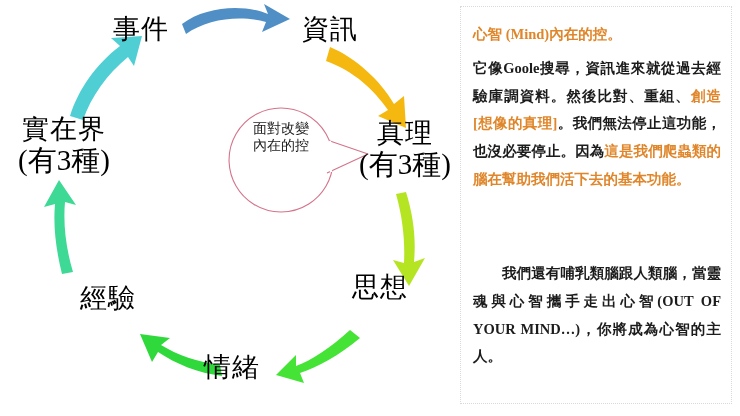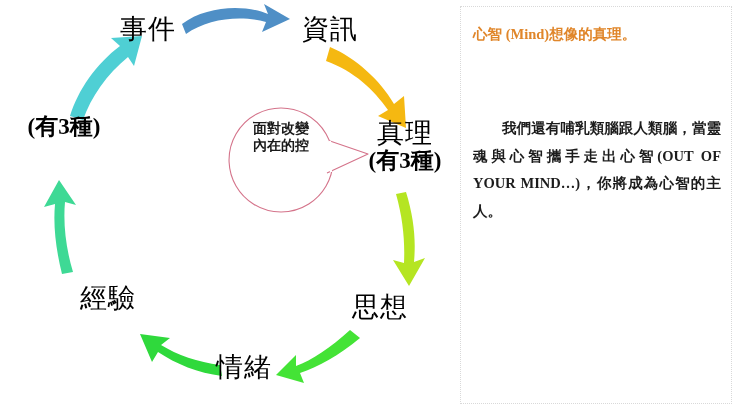--- a/index.html
+++ b/index.html
@@ -42,47 +42,47 @@
     font-family: "Liberation Serif", "DejaVu Serif", serif;
     line-height: 1.12;
     white-space: nowrap;
     letter-spacing: 1px;
   }
   .node-main {
     font-size: 27px;
     font-weight: 400;
   }
   .node-sub {
-    font-size: 23px;
-    font-weight: 700;
+    font-size: 29px;
+    font-weight: 400;
     letter-spacing: 0px;
   }
 
   
-  #node-event      { left: 98px;  top: 14px;  width: 100px; text-align: center; }
+  #node-event      { left: 91px;  top: 14px;  width: 100px; text-align: center; }
   #node-info       { left: 280px; top: 14px;  width: 100px; }
   #node-truth      { left: 355px; top: 118px; width: 100px; }
-  #node-thought    { left: 330px; top: 292px; width: 100px; }
-  #node-emotion    { left: 194px; top: 352px; width: 100px; }
+  #node-thought    { left: 330px; top: 272px; width: 100px; }
+  #node-emotion    { left: 182px; top: 352px; width: 100px; }
   #node-experience { left: 58px;  top: 283px; width: 100px; }
   #node-reality    { left: 4px;   top: 114px; width: 120px; }
 
   
   #bubble-text {
     position: absolute;
     left: 238px;
     top: 121px;
     width: 86px;
     text-align: center;
     font-size: 14px;
     line-height: 1.18;
     color: #1a1a1a;
     font-family: "Liberation Serif", "DejaVu Serif", serif;
   }
-  #bubble-text span { display: block; font-weight: bold; }
+  #bubble-text span { display: block; }
 
   
   #note-panel {
     position: absolute;
     left: 460px;
     top: 6px;
     width: 272px;
     height: 398px;
     box-sizing: border-box;
     border: 1px dotted #d9d9d9;
@@ -174,29 +174,33 @@
 
     <div class="node-label" id="node-emotion">
       <div class="node-main">情緒</div>
     </div>
 
     <div class="node-label" id="node-experience">
       <div class="node-main">經驗</div>
     </div>
 
     <div class="node-label" id="node-reality">
+      <div class="node-main">實在界</div>
       <div class="node-sub">(有3種)</div>
     </div>
   </div>
 
   <div id="note-panel">
 
     <p class="note-para all-hl">
-      <span>心智 (Mind)想像的真理。</span>
+      <span>心智 (Mind)內在的控。</span>
     </p>
 
+    <p class="note-para">
+      <span>它像Goole搜尋，資訊進來就從過去經驗庫調資料。然後比對、重組、</span><span class="hl">創造[想像的真理]</span><span>。我們無法停止這功能，也沒必要停止。因為</span><span class="hl">這是我們爬蟲類的腦在幫助我們活下去的基本功能。</span>
+    </p>
 
     <p class="note-para indent spacer-top">
       <span>我們還有哺乳類腦跟人類腦，當靈魂與心智攜手走出心智(OUT OF YOUR MIND…)，你將成為心智的主人。</span>
     </p>
   </div>
 
 </div>
 
 </body></html>

